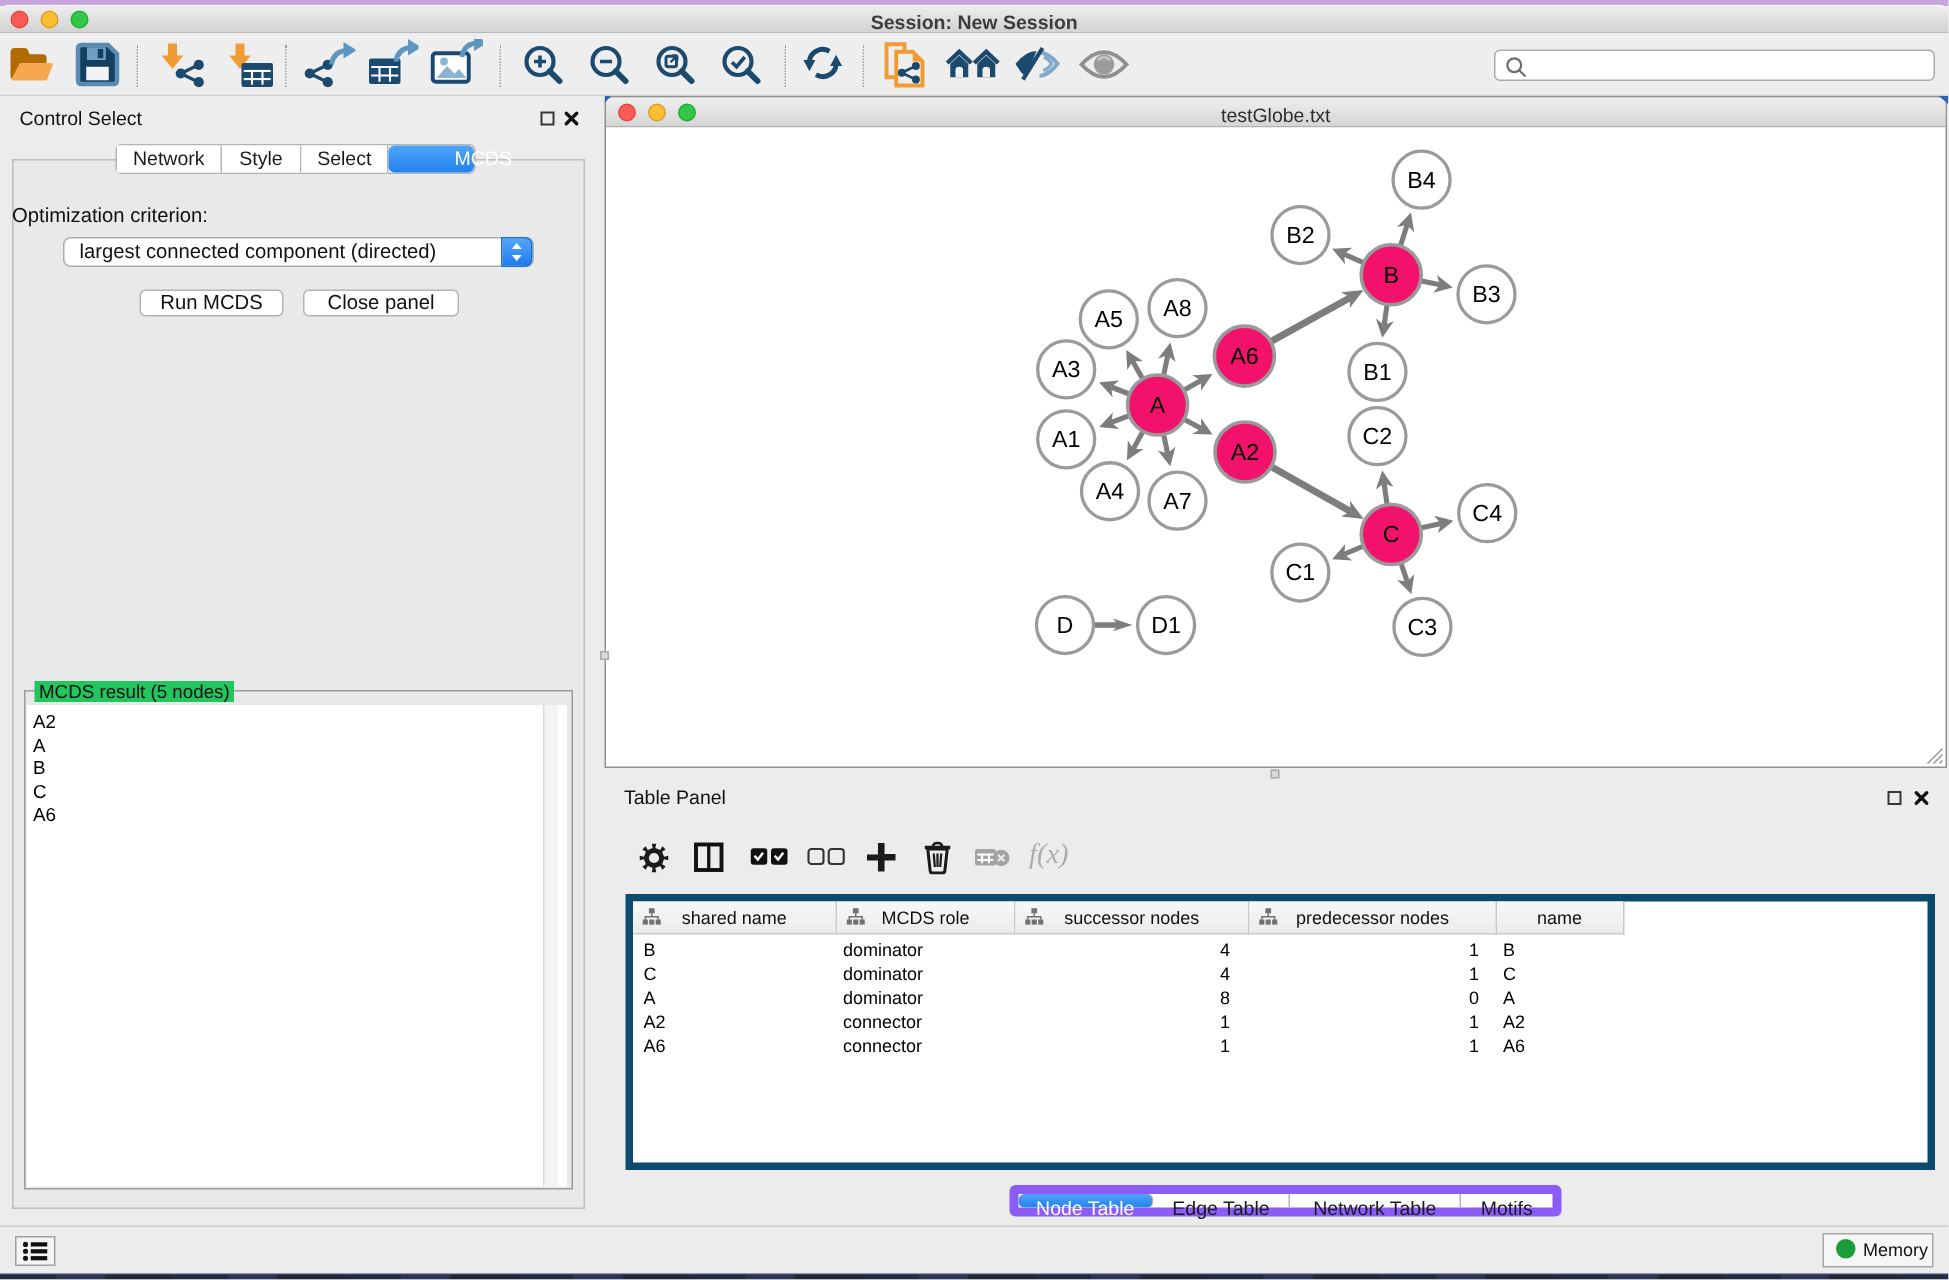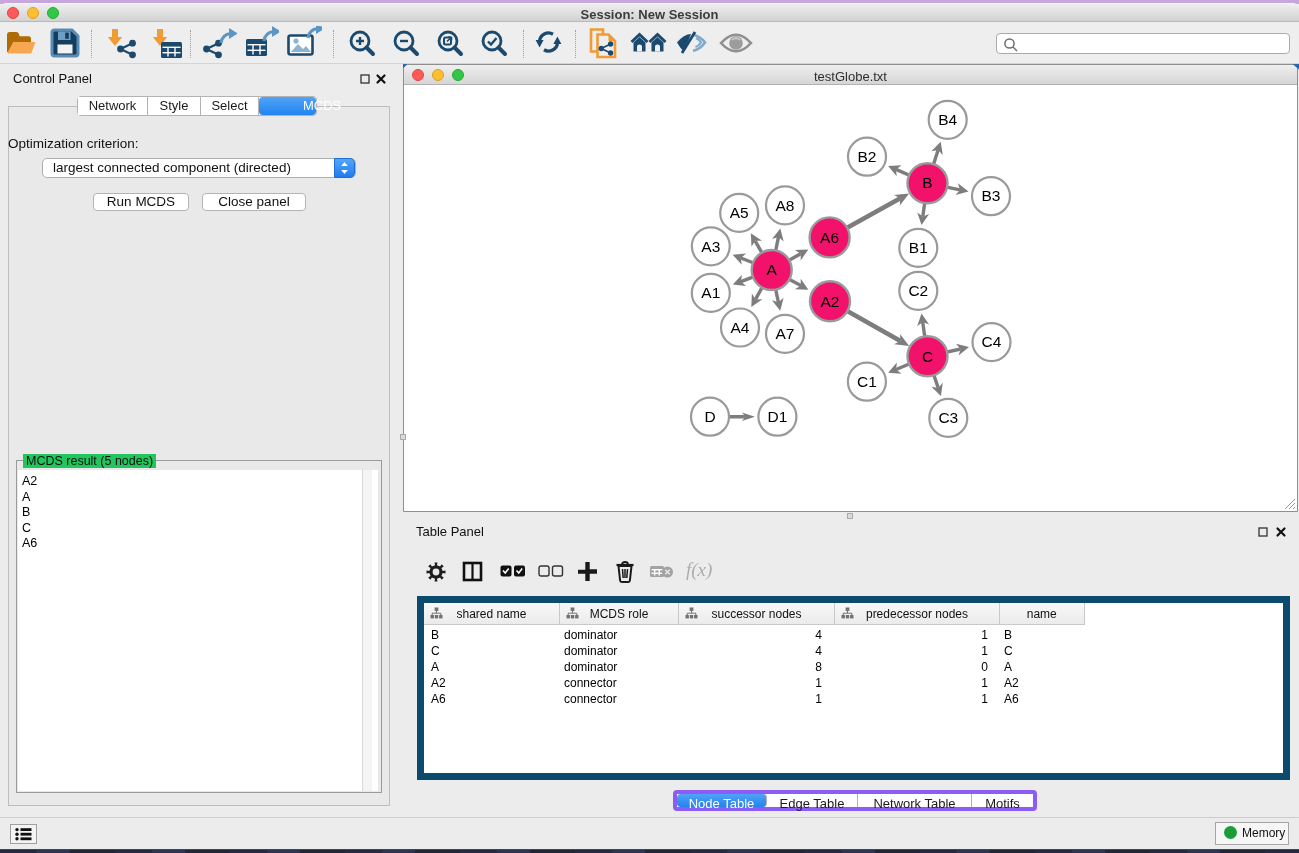--- a/index.html
+++ b/index.html
@@ -34,27 +34,27 @@
 #mlist{left:18px;top:470px;padding-top:4px;width:360px;height:321px;background:#fff;font-size:12.5px;color:#000;}
 #mlist div{padding-left:4px;height:15.5px;line-height:15.5px;}
 #msb{left:362px;top:470px;width:10px;height:321px;background:#f4f4f4;border-left:1px solid #d9d9d9;}
 
 #netwin{left:403px;top:64px;width:895px;height:448px;background:#fff;border:1px solid #8f8f8f;border-radius:5px 5px 0 0;}
 #nettitle{position:absolute;left:0;top:0;right:0;height:20px;background:linear-gradient(#efefef,#d5d5d5);
  border-bottom:1px solid #b1b1b1;border-radius:5px 5px 0 0;}
 #nettitle .title{position:absolute;left:0;right:0;top:4px;text-align:center;font-size:13px;font-weight:normal;color:#2e2e2e;}
 
 #tpHead{left:416px;top:524px;font-size:13px;color:#111;}
-#tbox{left:417px;top:596px;width:873px;height:184px;background:#fff;border:7px solid #0c4a6e;}
+#tbox{left:417px;top:596px;width:873px;height:184px;background:#fff;border:5px solid #0c4a6e;}
 .th{position:absolute;top:0;height:22px;background:linear-gradient(#f8f8f8,#ebebeb);
  border-right:1px solid #c9c9c9;border-bottom:1px solid #c9c9c9;font-size:12px;color:#111;text-align:center;line-height:22px;}
 .tr{position:absolute;height:16px;font-size:12px;color:#000;line-height:16px;}
 .num{text-align:right;}
 
-#btabs{left:673px;top:790px;display:flex;height:21px;border:4px solid #8b5cf6;border-radius:4px;background:#fff;}
+#btabs{left:673px;top:790px;display:flex;height:21px;border:6px solid #8b5cf6;border-radius:4px;background:#fff;}
 #btabs .tab{font-size:13px;color:#1a1a1a;text-align:center;line-height:19px;white-space:nowrap;border-right:1px solid #b3b3b3;}
 #btabs .tab:last-child{border-right:none;}
 #btabs .sel{background:linear-gradient(#51a3f8,#2283ef);color:#fff;border-radius:4px;}
 #statusbar{left:0;top:817px;width:1299px;height:32px;background:#ececec;border-top:1px solid #cdcdcd;}
 #hambtn{left:10px;top:824px;width:27px;height:20px;background:#f4f4f4;border:1px solid #9f9f9f;}
 #membtn{left:1215px;top:822px;width:74px;height:23px;background:#f6f6f6;border:1px solid #a5a5a5;
  font-size:12px;color:#111;line-height:21px;}
 #deskBot{left:0;top:849px;width:1299px;height:4px;border-top:1px solid #3c4566;background:repeating-linear-gradient(90deg,#232b42 0 37px,#2b3552 37px 70px,#1e2637 70px 115px);}
 .grip{position:absolute;width:6px;height:6px;background:#dadada;border:1px solid #aaa;}
 </style></head><body>
@@ -184,21 +184,21 @@
       <circle cx="17" cy="13" r="6.8" fill="#9c9c9c"></circle>
       <path d="M13 10 a5.5 5.5 0 0 1 8 0" stroke="#c7c7c7" stroke-width="1.8" fill="none"></path>
     </svg>
     <div id="search">
       <svg width="16" height="16" style="position:absolute;left:6px;top:3px" viewBox="0 0 16 16">
         <circle cx="6.5" cy="6.5" r="4.6" fill="none" stroke="#6e6e6e" stroke-width="1.5"></circle>
         <line x1="10" y1="10" x2="14" y2="14" stroke="#6e6e6e" stroke-width="1.5"></line>
       </svg>
     </div>
   </div>
-<div class="abs" id="cpHead">Control Panel</div>
+<div class="abs" id="cpHead">Control Select</div>
 <svg class="abs" style="left:359px;top:73px" width="12" height="12">
     <rect x="2" y="2" width="8" height="8" fill="none" stroke="#333" stroke-width="1.3"></rect>
   </svg>
 <svg class="abs" style="left:375px;top:73px" width="12" height="12">
     <path d="M2.5 2.5 L9.5 9.5 M9.5 2.5 L2.5 9.5" stroke="#111" stroke-width="2.2" stroke-linecap="round"></path>
   </svg>
 <div class="abs" id="cpBox"></div>
 <div class="tabrow" style="left:77px;top:96px">
     <div class="tab" style="width:70px">Network</div>
     <div class="tab" style="width:53px">Style</div>

